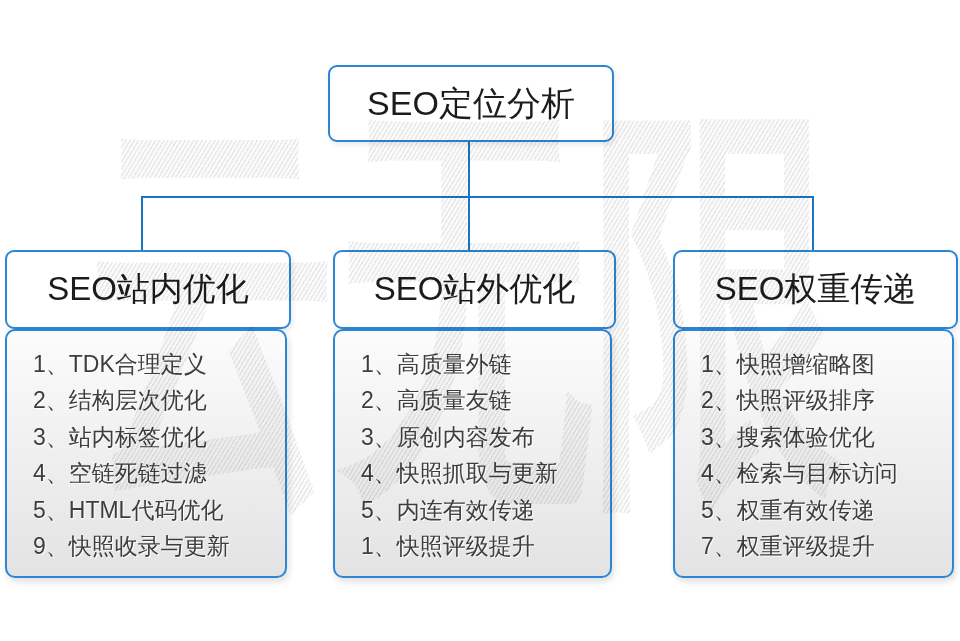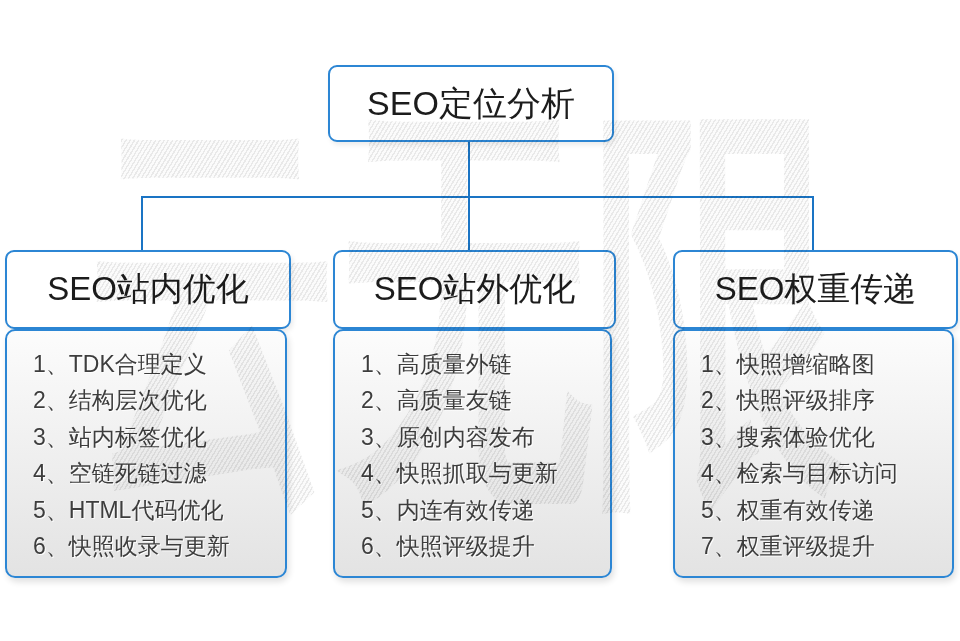--- a/index.html
+++ b/index.html
@@ -74,35 +74,35 @@
   <div class="col-left">
     <div class="node head">
       <span>SEO站内优化</span>
     </div>
     <div class="panel">
       <div class="row">1、TDK合理定义</div>
       <div class="row">2、结构层次优化</div>
       <div class="row">3、站内标签优化</div>
       <div class="row">4、空链死链过滤</div>
       <div class="row">5、HTML代码优化</div>
-      <div class="row">6、快照收录与更新</div>
+      <div class="row">9、快照收录与更新</div>
     </div>
   </div>
 
   <div class="col-mid">
     <div class="node head">
       <span>SEO站外优化</span>
     </div>
     <div class="panel">
       <div class="row">1、高质量外链</div>
       <div class="row">2、高质量友链</div>
       <div class="row">3、原创内容发布</div>
       <div class="row">4、快照抓取与更新</div>
       <div class="row">5、内连有效传递</div>
-      <div class="row">6、快照评级提升</div>
+      <div class="row">1、快照评级提升</div>
     </div>
   </div>
 
   <div class="col-right">
     <div class="node head">
       <span>SEO权重传递</span>
     </div>
     <div class="panel">
       <div class="row">1、快照增缩略图</div>
       <div class="row">2、快照评级排序</div>

